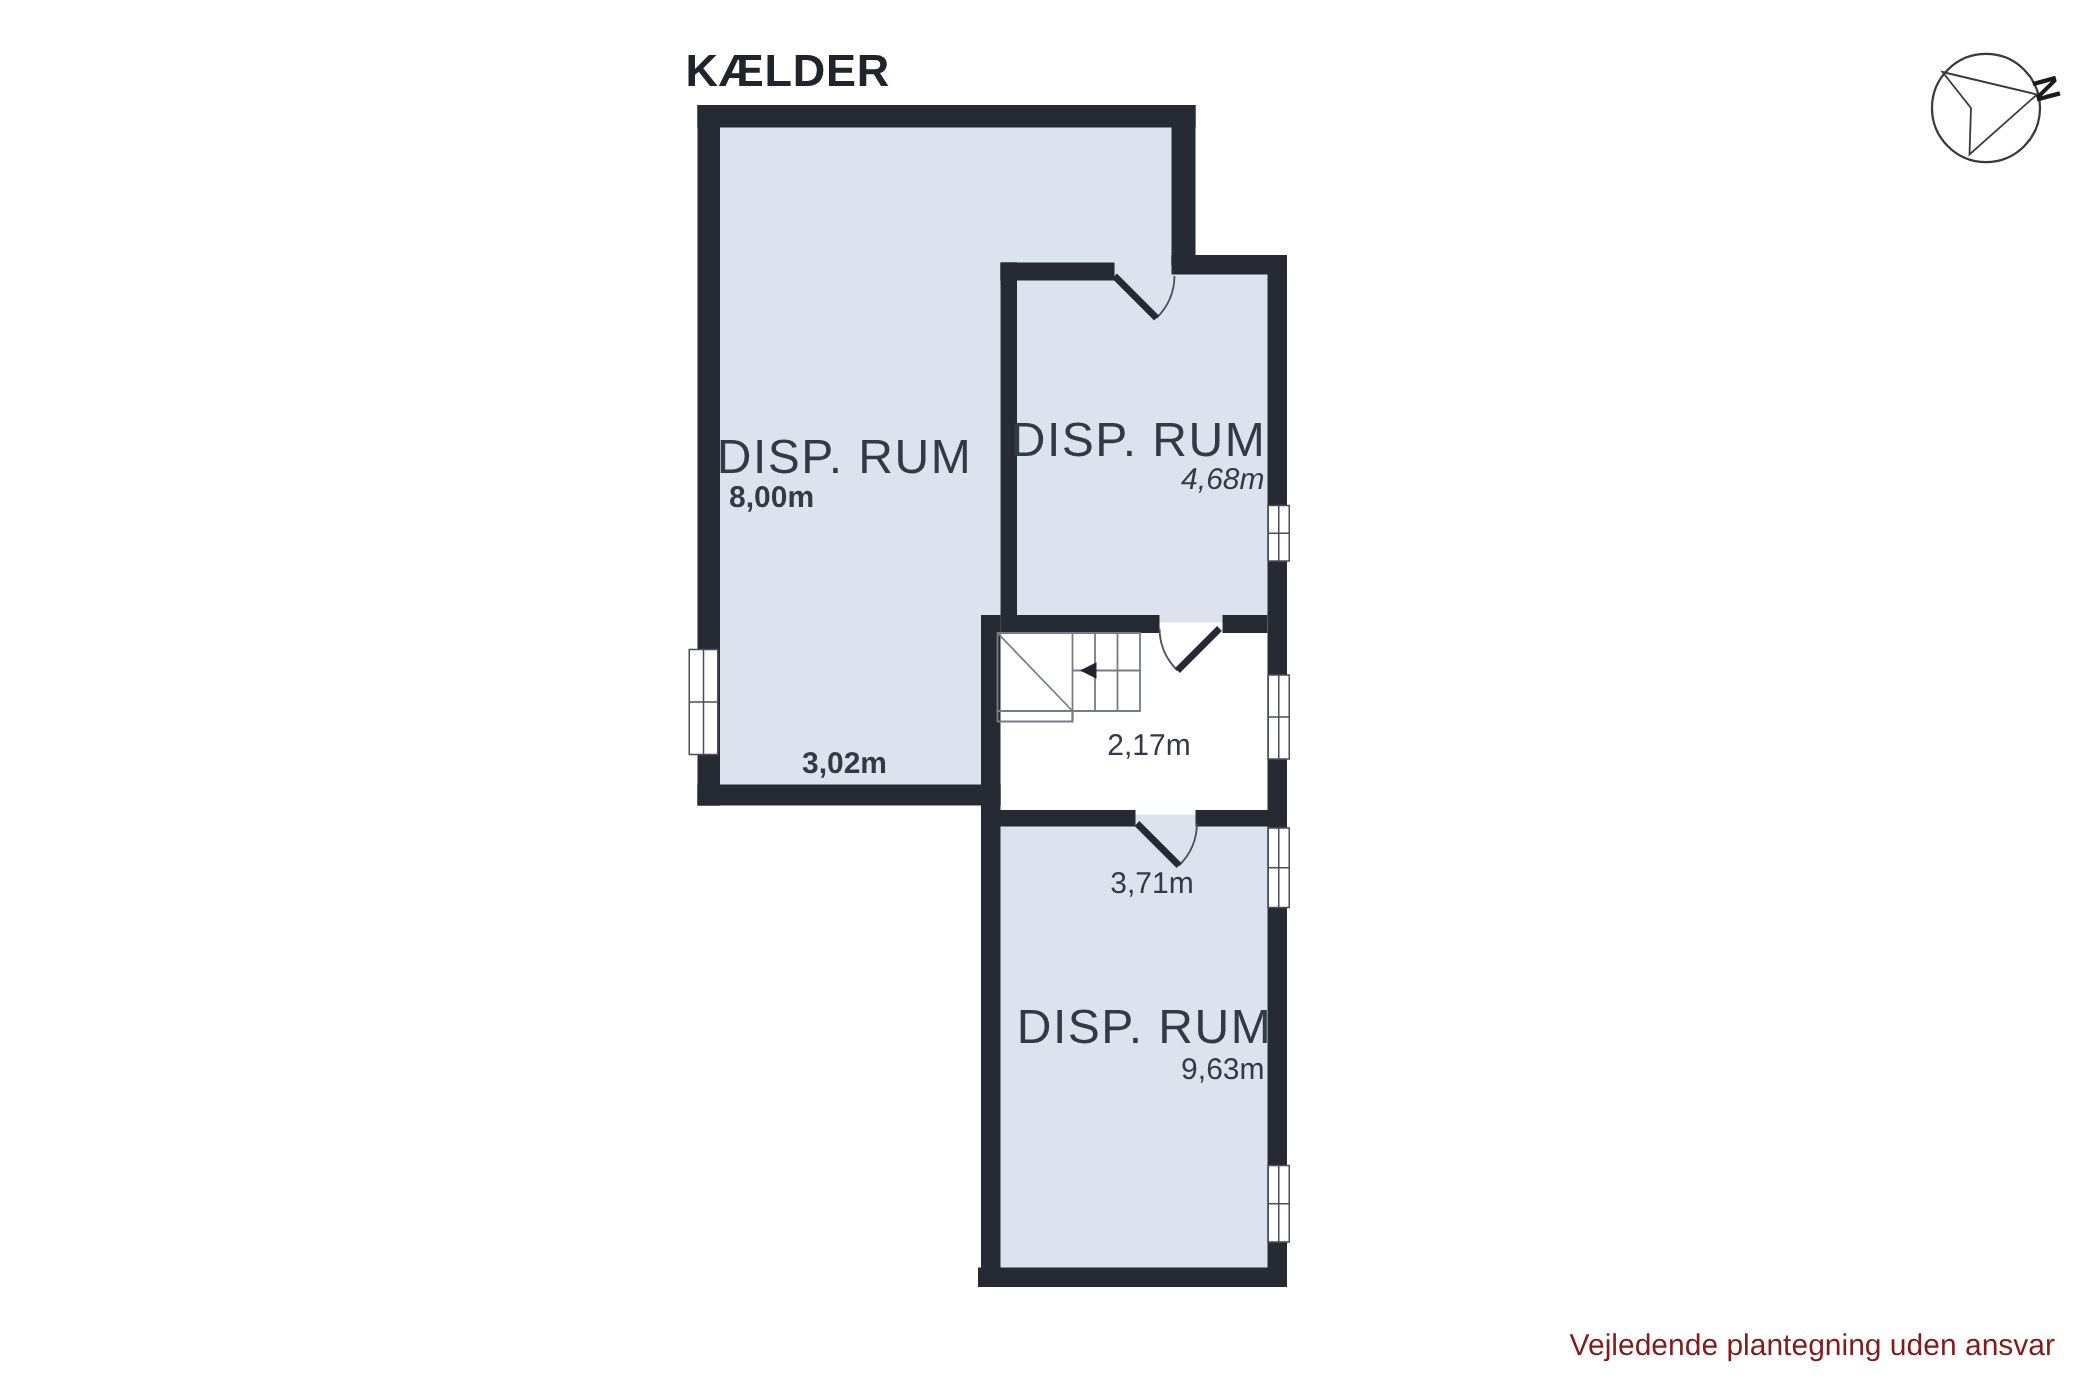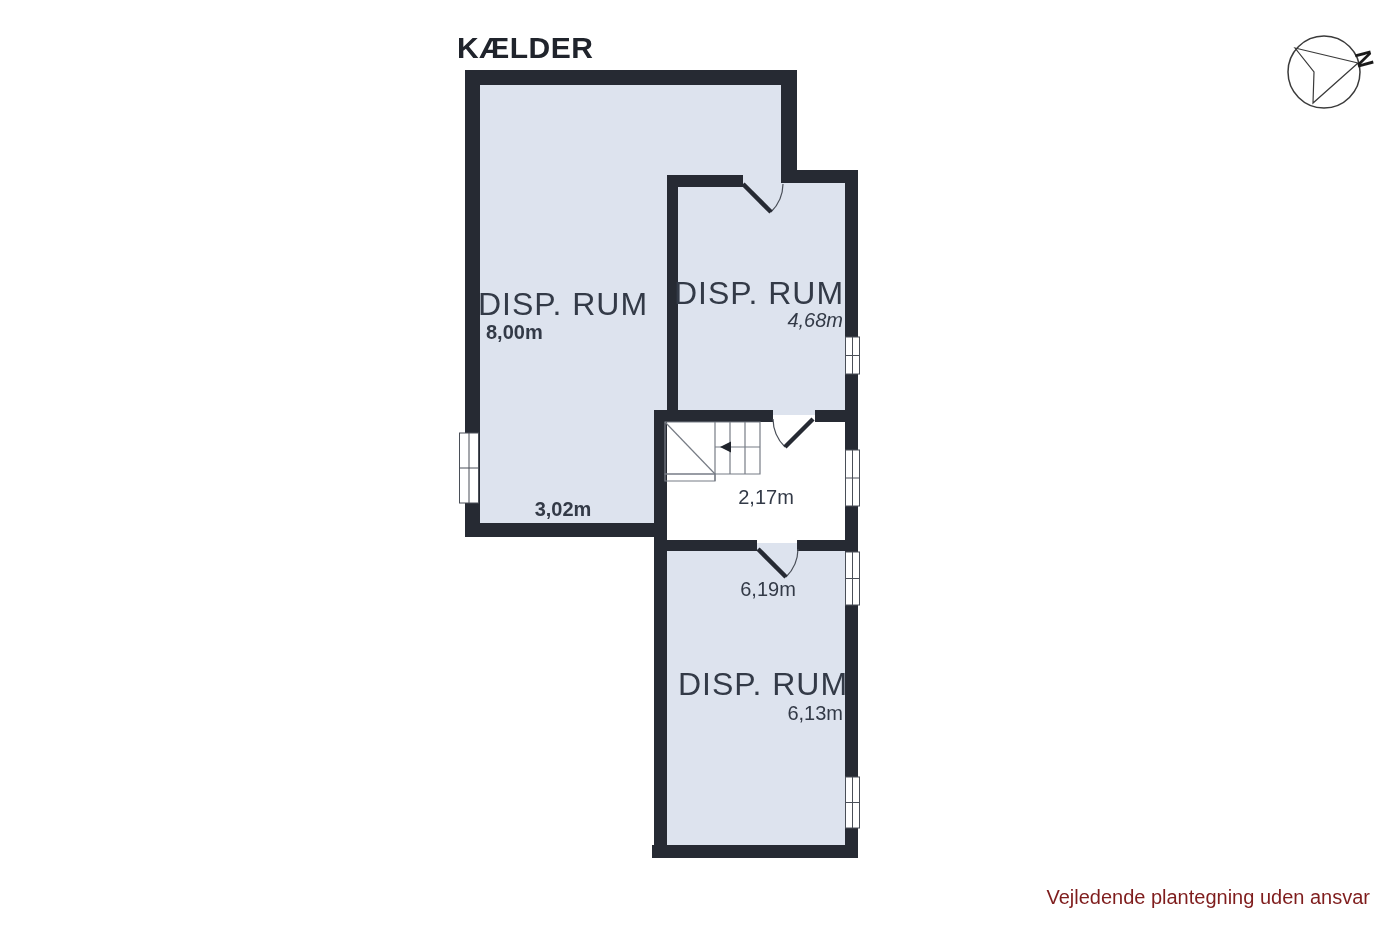--- a/index.html
+++ b/index.html
@@ -134,19 +134,19 @@
 
 <div class="txt room-label lbl-large">DISP. RUM</div>
 <div class="txt dim dim-large-len">8,00m</div>
 <div class="txt dim dim-large-wid">3,02m</div>
 
 <div class="txt room-label lbl-topright">DISP. RUM</div>
 <div class="txt dim dim-topright">4,68m</div>
 
 <div class="txt dim dim-hall">2,17m</div>
 
-<div class="txt dim dim-bottom-wid">6,19m</div>
+<div class="txt dim dim-bottom-wid">3,71m</div>
 <div class="txt room-label lbl-bottom">DISP. RUM</div>
-<div class="txt dim dim-bottom-len">6,13m</div>
+<div class="txt dim dim-bottom-len">9,63m</div>
 
 <div class="txt north-label">N</div>
 
 <div class="txt disclaimer">Vejledende plantegning uden ansvar</div>
 
 </body></html>

